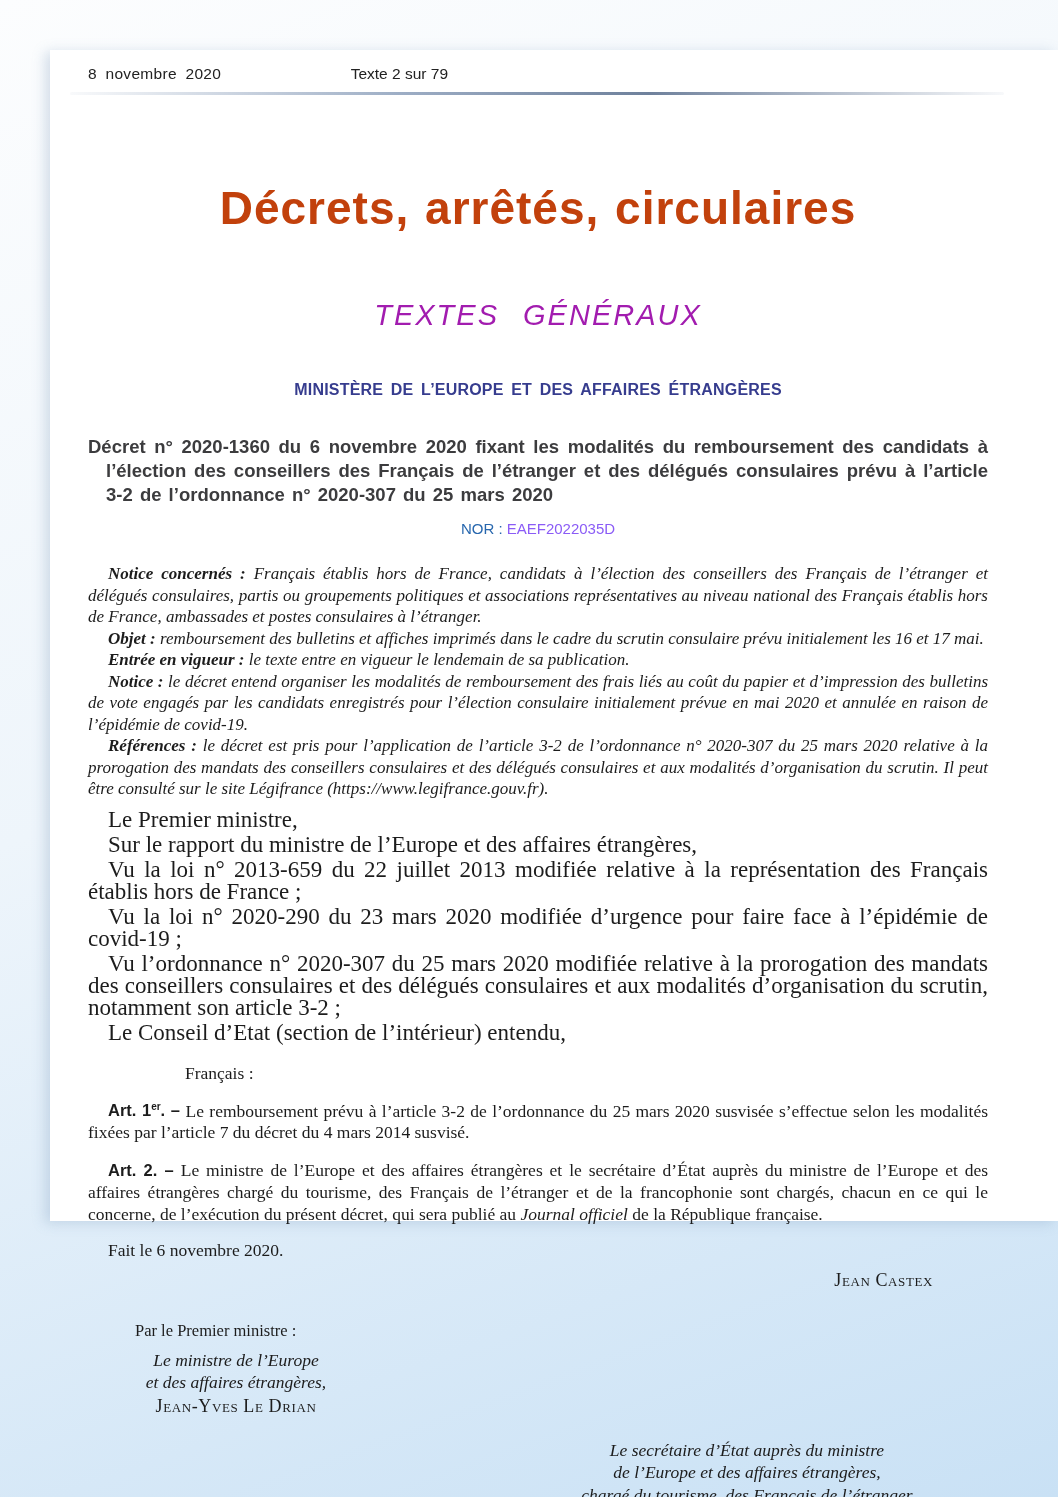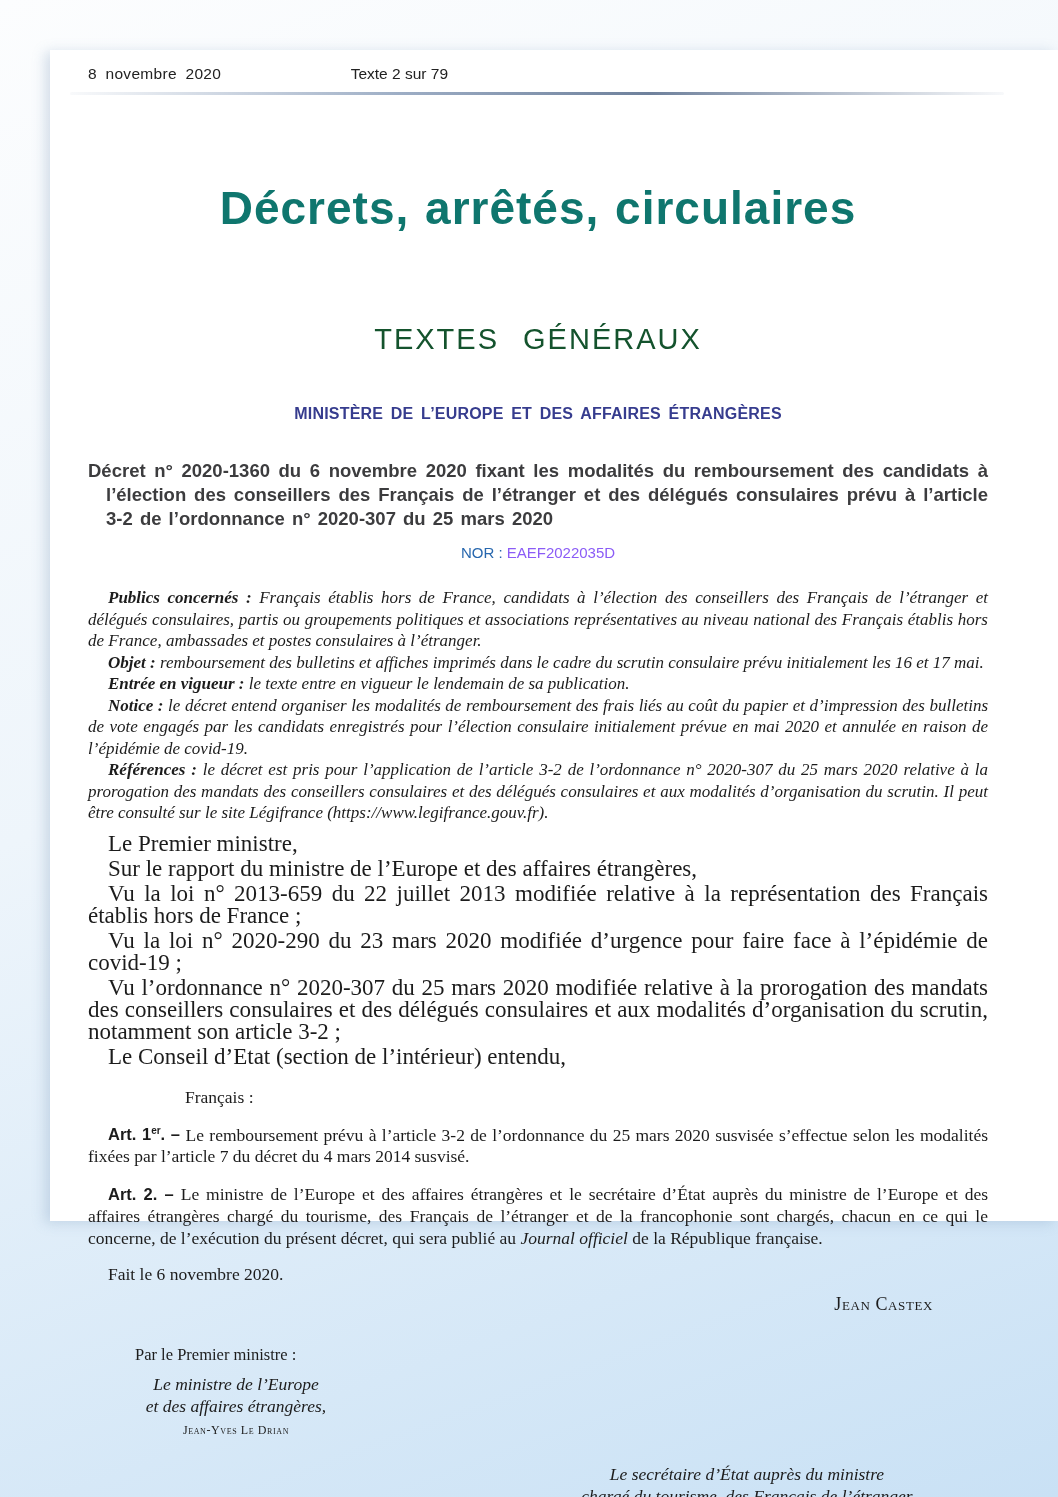--- a/index.html
+++ b/index.html
@@ -23,26 +23,26 @@
   .header-title{flex:1;text-align:center;color:#2767ae;font-size:17px;letter-spacing:0.4px;word-spacing:7px;}
   .header-ref{width:150px;text-align:right;}
   .header-rule{
     height:3px;margin:9px -16px 0 -18px;border-radius:2px;
     background:linear-gradient(to right,rgba(125,147,178,0.05),rgba(125,147,178,0.75) 35%,rgba(95,115,145,0.9) 62%,rgba(125,147,178,0.06) 100%);
   }
   
   .main-title{
     margin:86px 0 0 0;text-align:center;
     font-family:"Liberation Sans",sans-serif;font-weight:bold;font-size:46px;
-    color:#0f766e;letter-spacing:1px;word-spacing:2px;
+    color:#c2410c;letter-spacing:1px;word-spacing:2px;
   }
   .sub-title{
-    margin:88px 0 0 0;text-align:center;
+    margin:64px 0 0 0;text-align:center;
     font-family:"Liberation Sans",sans-serif;font-weight:normal;font-size:29px;
-    color:#14532d;letter-spacing:2px;word-spacing:14px;
+    color:#a21caf;letter-spacing:2px;word-spacing:14px;font-style:italic;
   }
   .ministry{
     margin:49px 0 0 0;text-align:center;
     font-family:"Liberation Sans",sans-serif;font-weight:bold;font-size:16px;
     color:#363c8e;letter-spacing:0.2px;word-spacing:3px;
   }
   
   .decree-title{
     margin:36px 0 0 0;font-family:"Liberation Sans",sans-serif;font-weight:bold;
     font-size:18.5px;line-height:24px;color:#3c3c3e;
@@ -68,21 +68,21 @@
   
   .fait{margin:15px 0 0 0;text-indent:20px;font-size:17.5px;}
   .sig-pm{
     margin-top:9px;text-align:right;padding-right:55px;
     font-variant:small-caps;letter-spacing:0.6px;font-size:18px;
   }
   .by-pm{margin:30px 0 0 47px;font-size:16.5px;}
   .minister-block{margin:8px 0 0 4px;width:288px;text-align:center;font-size:17.5px;line-height:22px;}
   .secretary-block{width:390px;margin:22px 46px 0 auto;text-align:center;font-size:17.5px;line-height:22.5px;}
   .it{font-style:italic;}
-  .sc{font-variant:small-caps;letter-spacing:0.6px;font-size:12px;margin-top:2px;}
+  .sc{font-variant:small-caps;letter-spacing:0.6px;font-size:18px;margin-top:2px;}
 </style>
 </head>
 <body>
 
 <div class="page">
   <div class="content">
 
     <div class="page-header">
       <span class="header-date">8 novembre 2020</span>
       <span class="header-ref">Texte 2 sur 79</span>
@@ -93,21 +93,21 @@
     <h2 class="sub-title">TEXTES GÉNÉRAUX</h2>
     <h3 class="ministry">MINISTÈRE DE L’EUROPE ET DES AFFAIRES ÉTRANGÈRES</h3>
 
     <p class="decree-title">Décret n° 2020-1360 du 6 novembre 2020 fixant les modalités du remboursement des candidats à l’élection des conseillers des Français de l’étranger et des délégués consulaires prévu à l’article 3-2 de l’ordonnance n° 2020-307 du 25 mars 2020</p>
 
     <p class="nor-line">
       <span class="nor-label">NOR : </span><span class="nor-value">EAEF2022035D</span>
     </p>
 
     <div class="summary">
-      <p><span class="lbl">Publics concernés :</span><span> Français établis hors de France, candidats à l’élection des conseillers des Français de l’étranger et délégués consulaires, partis ou groupements politiques et associations représentatives au niveau national des Français établis hors de France, ambassades et postes consulaires à l’étranger.</span></p>
+      <p><span class="lbl">Notice concernés :</span><span> Français établis hors de France, candidats à l’élection des conseillers des Français de l’étranger et délégués consulaires, partis ou groupements politiques et associations représentatives au niveau national des Français établis hors de France, ambassades et postes consulaires à l’étranger.</span></p>
       <p><span class="lbl">Objet :</span><span> remboursement des bulletins et affiches imprimés dans le cadre du scrutin consulaire prévu initialement les 16 et 17 mai.</span></p>
       <p><span class="lbl">Entrée en vigueur :</span><span> le texte entre en vigueur le lendemain de sa publication.</span></p>
       <p><span class="lbl">Notice :</span><span> le décret entend organiser les modalités de remboursement des frais liés au coût du papier et d’impression des bulletins de vote engagés par les candidats enregistrés pour l’élection consulaire initialement prévue en mai 2020 et annulée en raison de l’épidémie de covid-19.</span></p>
       <p><span class="lbl">Références :</span><span> le décret est pris pour l’application de l’article 3-2 de l’ordonnance n° 2020-307 du 25 mars 2020 relative à la prorogation des mandats des conseillers consulaires et des délégués consulaires et aux modalités d’organisation du scrutin. Il peut être consulté sur le site Légifrance (https://www.legifrance.gouv.fr).</span></p>
     </div>
 
     <div class="bodytext">
       <p>Le Premier ministre,</p>
       <p>Sur le rapport du ministre de l’Europe et des affaires étrangères,</p>
       <p>Vu la loi n° 2013-659 du 22 juillet 2013 modifiée relative à la représentation des Français établis hors de France ;</p>
@@ -133,19 +133,20 @@
     <p class="by-pm">Par le Premier ministre :</p>
 
     <div class="minister-block">
       <div class="it">Le ministre de l’Europe</div>
       <div class="it">et des affaires étrangères,</div>
       <div class="sc">Jean-Yves Le Drian</div>
     </div>
 
     <div class="secretary-block">
       <div class="it">Le secrétaire d’État auprès du ministre</div>
+      <div class="it">de l’Europe et des affaires étrangères,</div>
       <div class="it">chargé du tourisme, des Français de l’étranger</div>
       <div class="it">et de la francophonie,</div>
 
     </div>
 
   </div>
 </div>
 
 </body></html>

